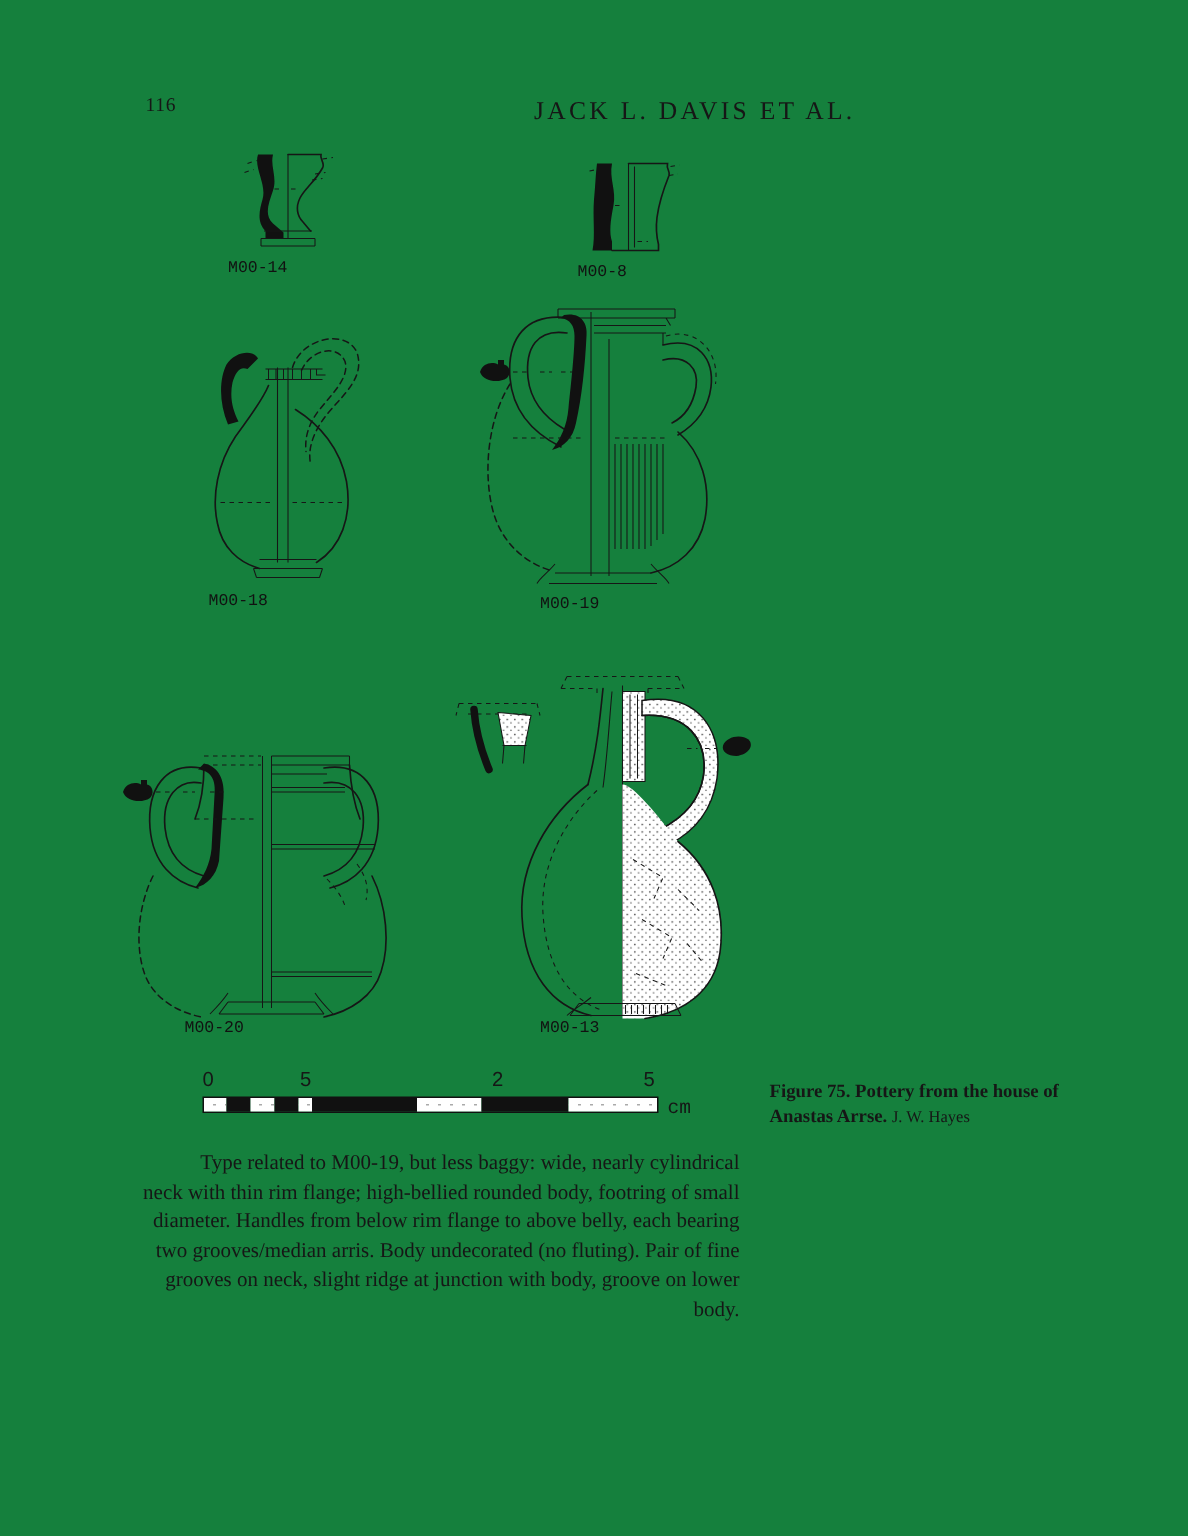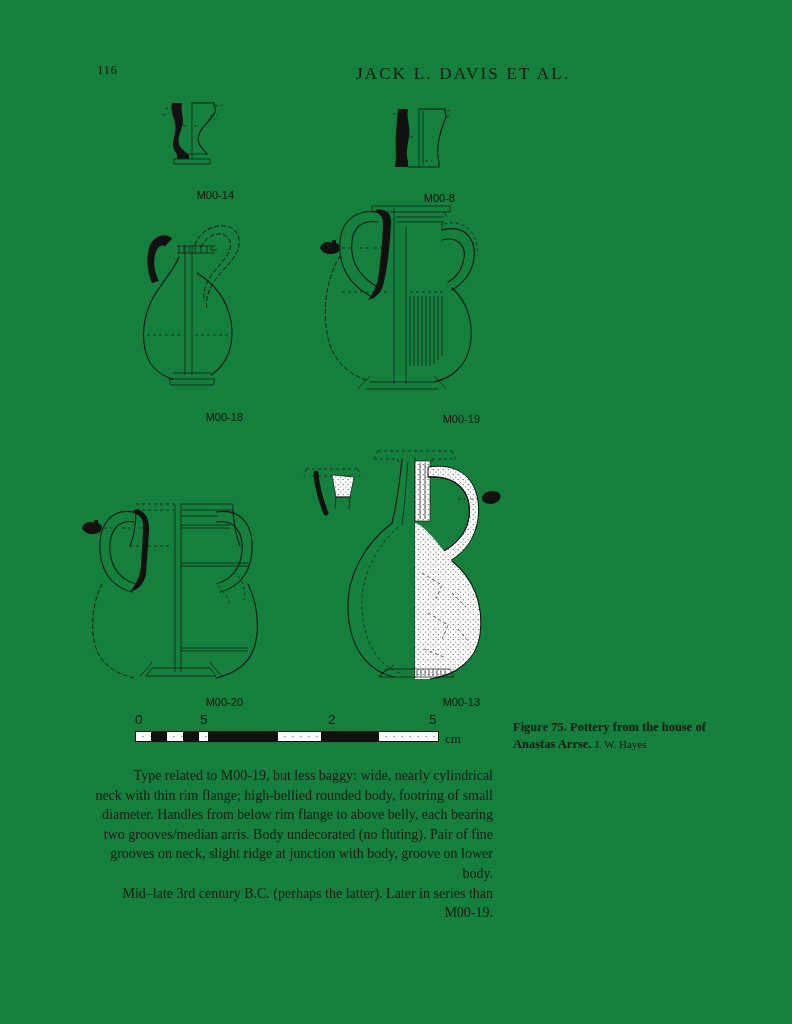--- a/index.html
+++ b/index.html
@@ -6,33 +6,33 @@
   .page{
     position:relative; width:792px; height:1024px; background:#15803d;
     font-family:"Liberation Serif", serif; color:#161616; overflow:hidden;
     box-shadow:0 0 4px rgba(0,0,0,.25);
   }
   .pageno{position:absolute; left:97px; top:62px; font-size:13px; letter-spacing:.5px;}
   .runhead{position:absolute; left:356px; top:64px; font-size:17px; letter-spacing:2.2px; font-weight:400;}
   .fig{position:absolute;}
   .fig svg{display:block;}
   .vlabel{
-    position:absolute; font-family:Liberation Sans, sans-serif; font-size:11px;
-    text-align:right; color:#111;margin-top:16px;
+    position:absolute; font-family:Liberation Mono, monospace; font-size:11px;
+    text-align:left; color:#111;
   }
   
   .scalebar{position:absolute; left:135px; top:711px; width:340px; height:40px;}
   .sb-num{position:absolute; top:1px; font-family:"Liberation Sans", sans-serif; font-size:13.5px;}
   .sb-bar{position:absolute; left:0; top:20px; width:302px; height:9px; border:1.2px solid #111; display:flex;}
   .sb-bar .seg{height:100%;}
   .sb-bar .b{background:#111;}
   .sb-bar .w{background:#fff;
     background-image:repeating-linear-gradient(90deg, transparent 0 6px, #aaa 6px 8px);
     background-size:100% 1px; background-repeat:no-repeat; background-position:0 4px;}
-  .sb-unit{position:absolute; left:310px; top:20px; font-family:Liberation Serif, serif; font-size:13px;}
+  .sb-unit{position:absolute; left:310px; top:20px; font-family:Liberation Mono, monospace; font-size:13px;}
   
   .caption{position:absolute; left:513px; top:719px; width:210px; font-size:12.5px; line-height:16.5px;}
   .caption .cap-b{font-weight:bold;}
   .caption .cap-c{font-weight:normal; font-size:11px;}
   
   .bodytext{position:absolute; left:89px; top:766px; width:404px; font-size:14px; line-height:19.6px;}
   .bodytext p{margin:0; text-indent:27px; text-align:right;}
   
   .ln{stroke:#161616; stroke-width:1.1; fill:none; stroke-linecap:round;}
   .thin{stroke:#161616; stroke-width:.7; fill:none;}
@@ -217,16 +217,15 @@
     <span class="sb-unit">cm</span>
   </div>
 
   <div class="caption">
     <span class="cap-b">Figure 75. Pottery from the house of Anastas Arrse.</span>
     <span class="cap-c">J. W. Hayes</span>
   </div>
 
   <div class="bodytext">
     <p>Type related to M00-19, but less baggy: wide, nearly cylindrical neck with thin rim flange; high-bellied rounded body, footring of small diameter. Handles from below rim flange to above belly, each bearing two grooves/median arris. Body undecorated (no fluting). Pair of fine grooves on neck, slight ridge at junction with body, groove on lower body.</p>
-    <p>Mid–late 3rd century B.C. (perhaps the latter). Later in series than M00-19.</p>
   </div>
 
 </div>
 
 </body></html>

